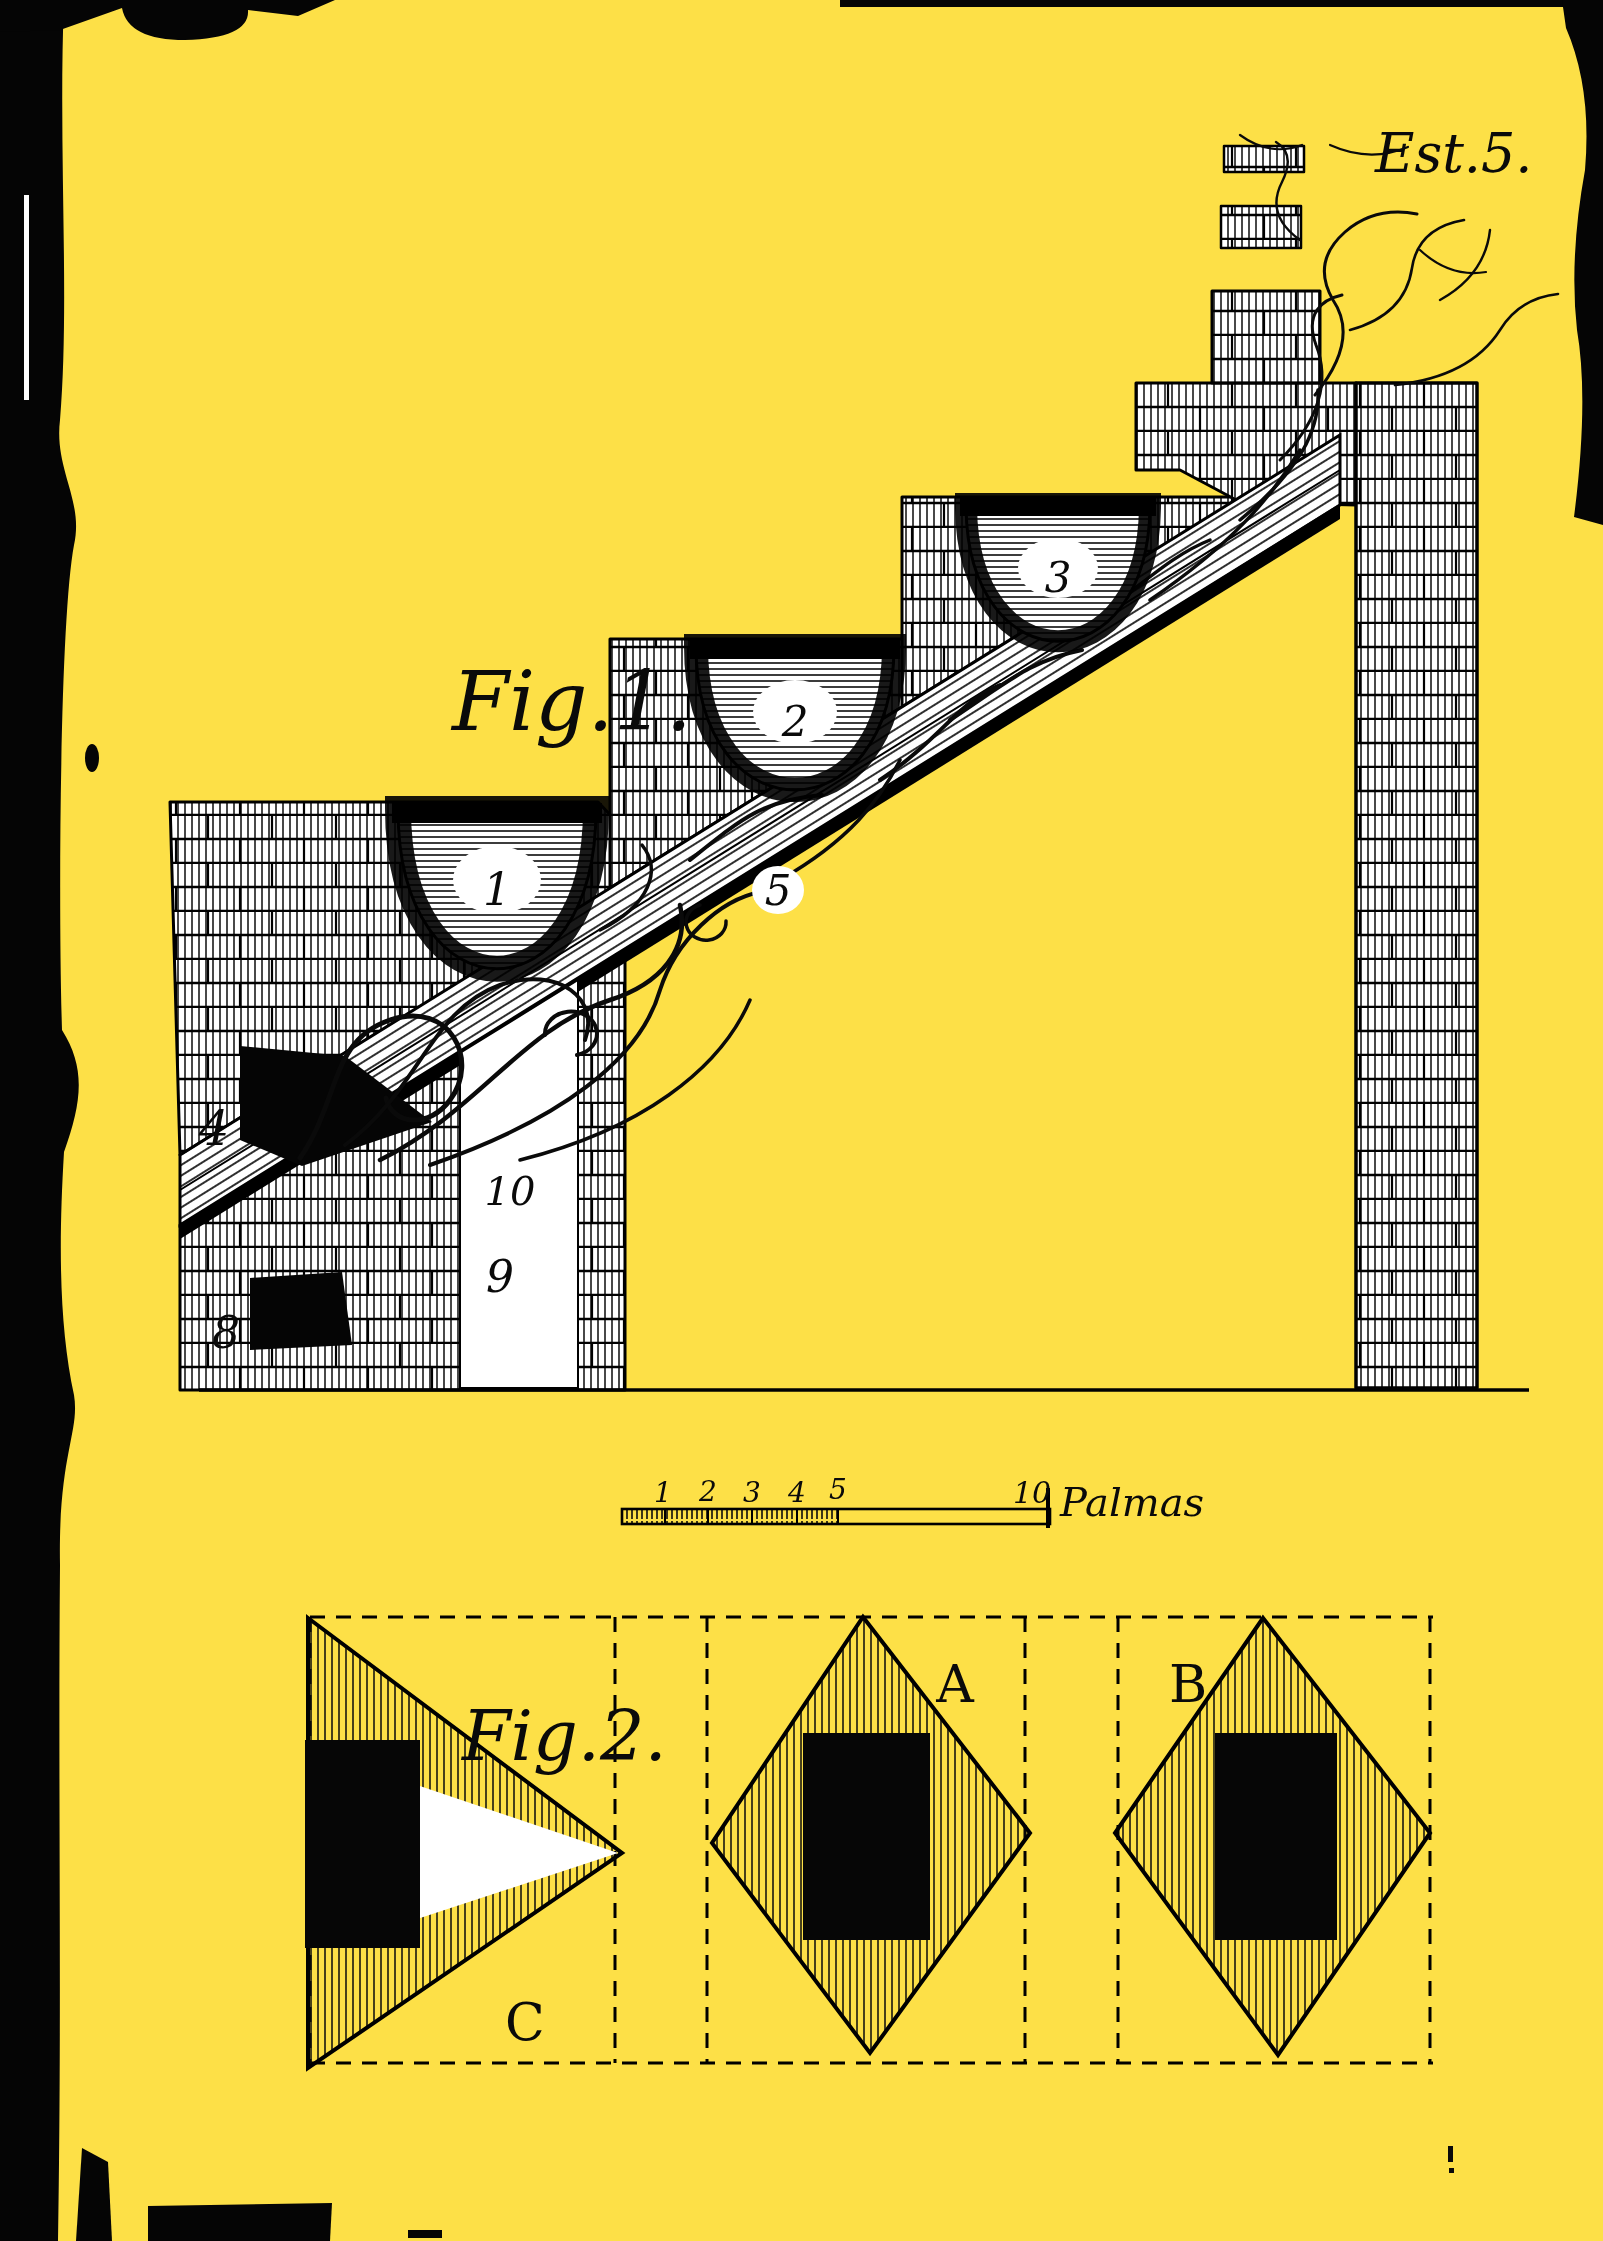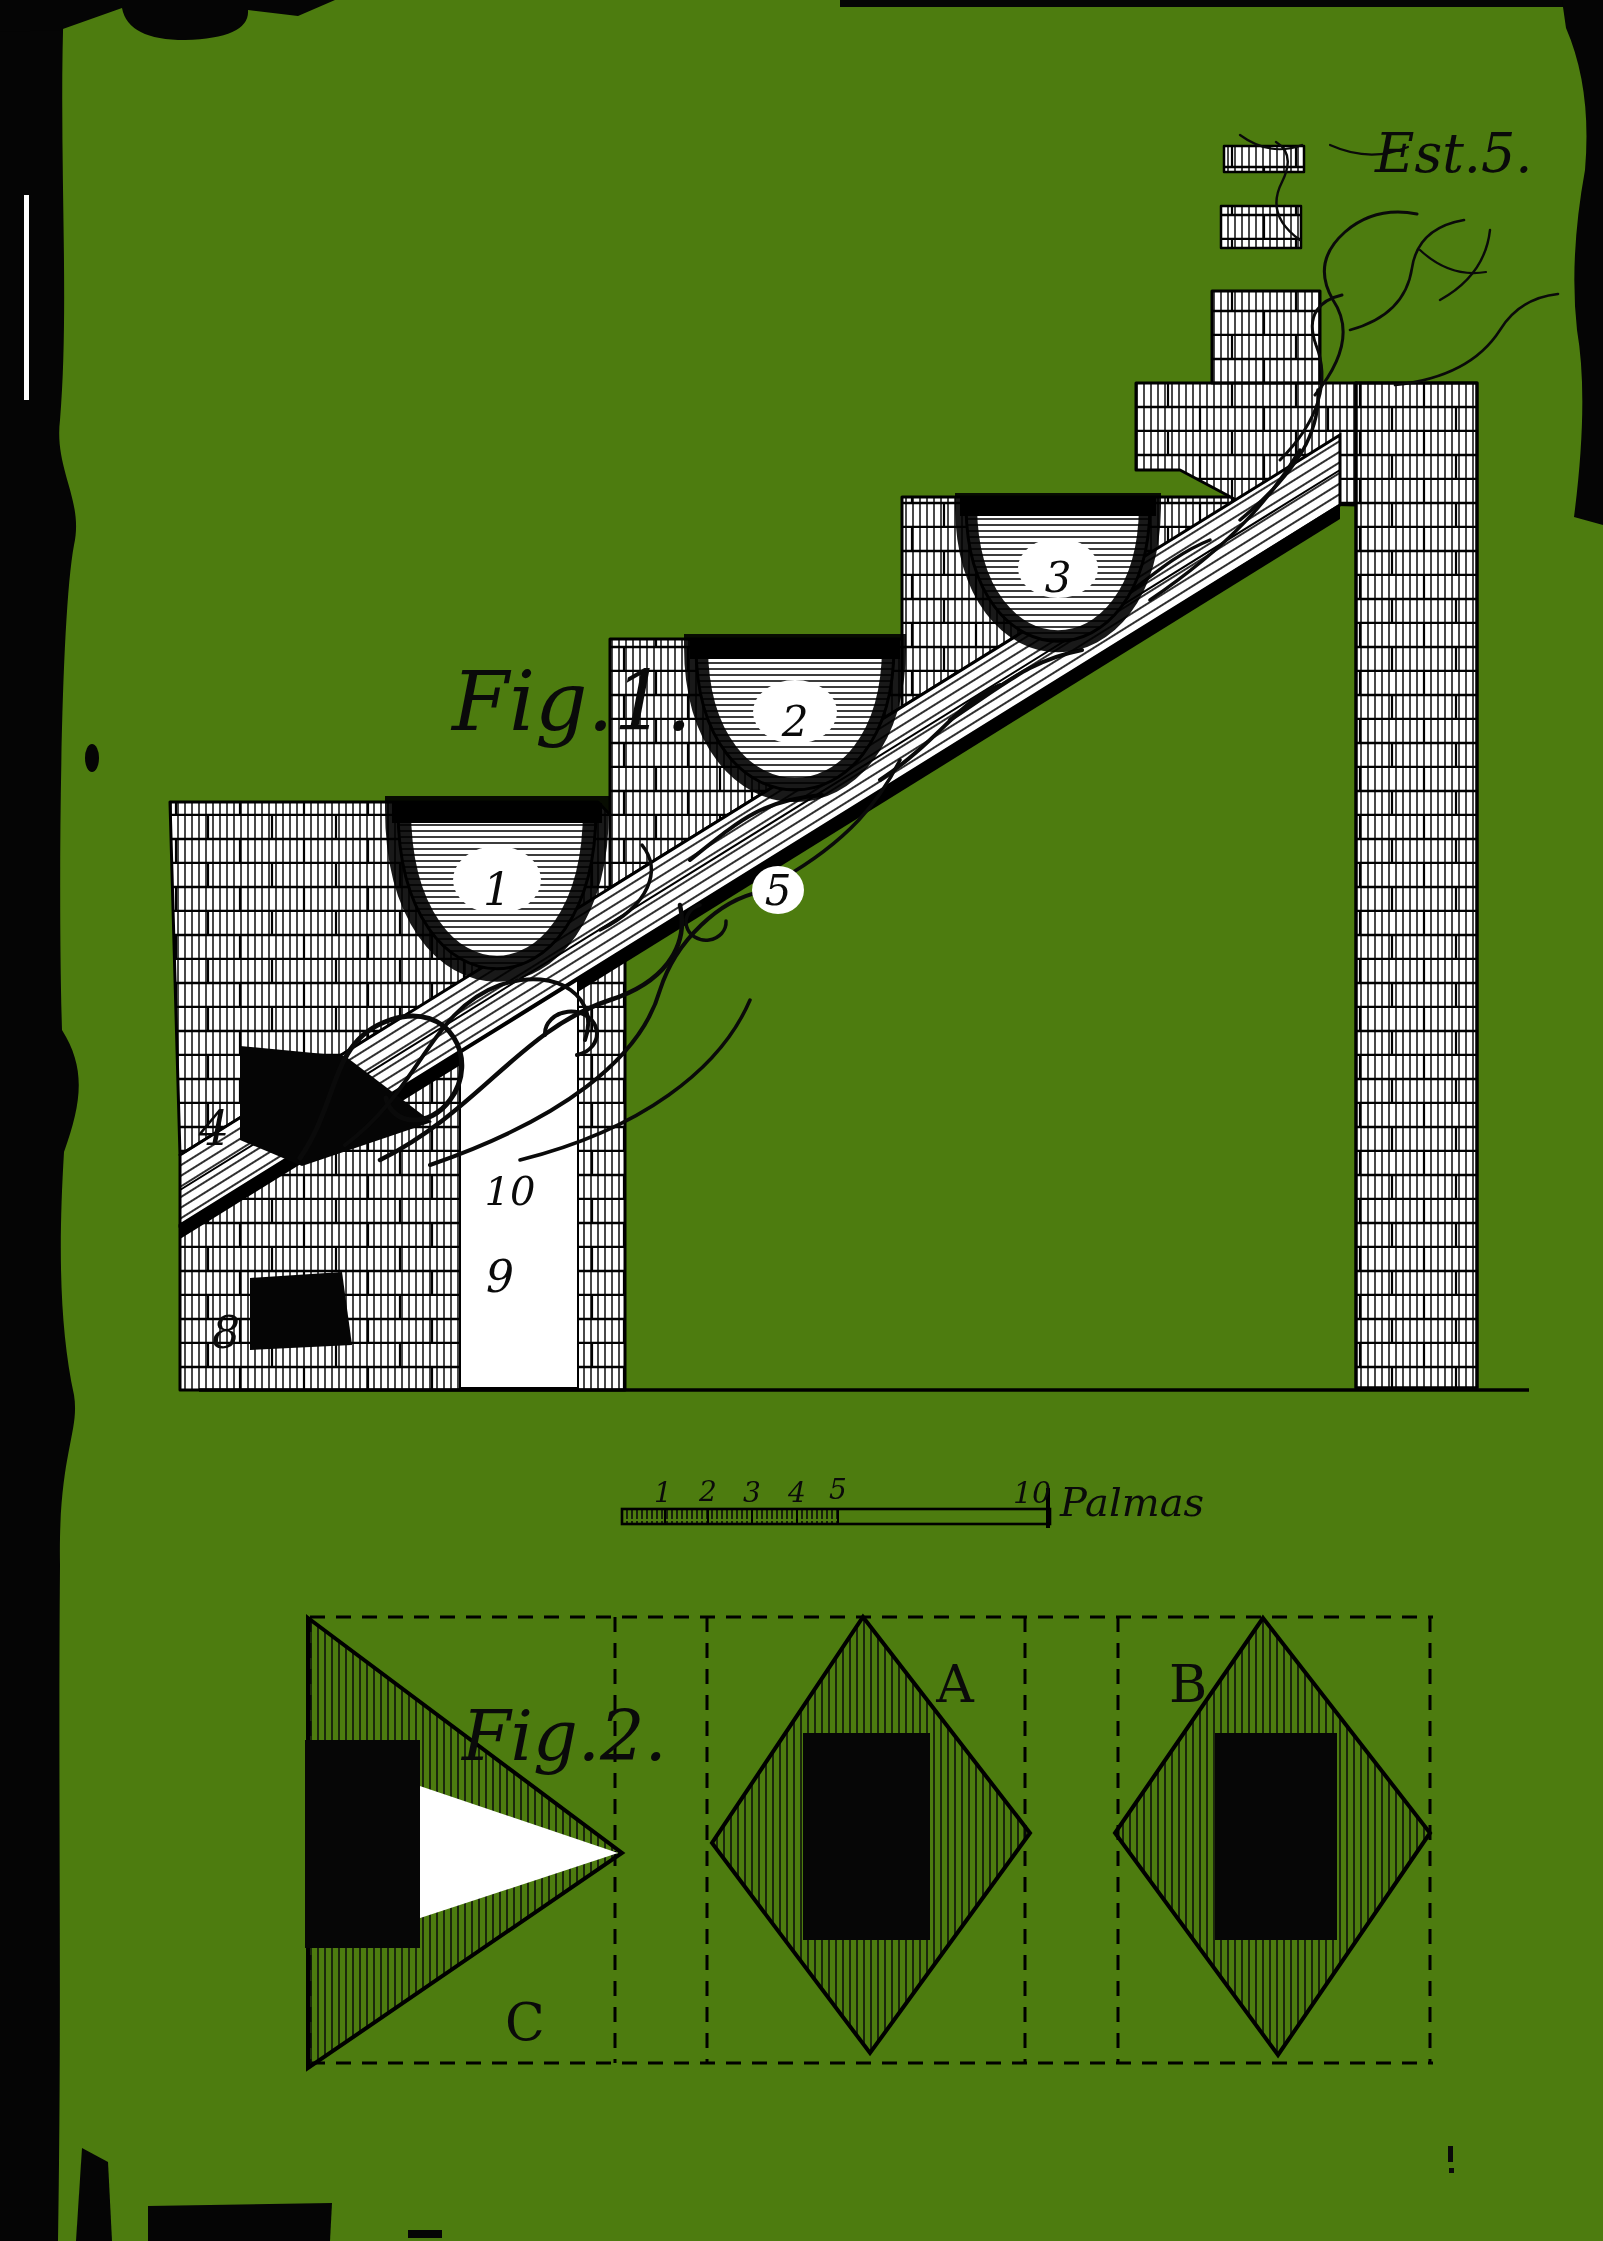--- a/index.html
+++ b/index.html
@@ -1,16 +1,16 @@
 <!DOCTYPE html>
 <html><head>
 <meta charset="utf-8">
 <style>
   html,body{margin:0;padding:0;background:#ffffff;}
-  .stage{position:relative;width:1603px;height:2241px;background:#4d7c0f;overflow:hidden;
+  .stage{position:relative;width:1603px;height:2241px;background:#fde047;overflow:hidden;
          font-family:"DejaVu Serif", serif;}
   svg{position:absolute;left:0;top:0;}
   text{fill:#0a0a0a;}
   .script{font-style:italic;}
   .roman{font-style:normal;}
 </style>
 </head>
 <body>
 
 <div class="stage">

